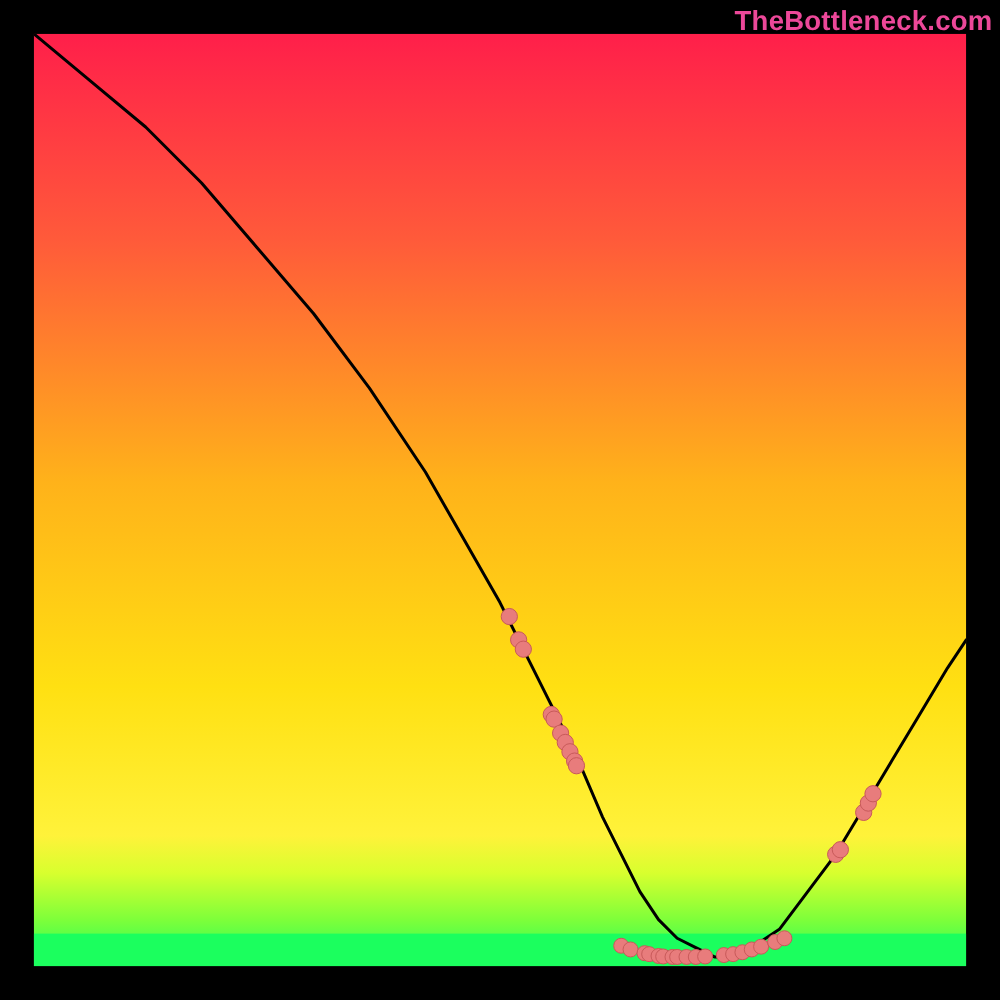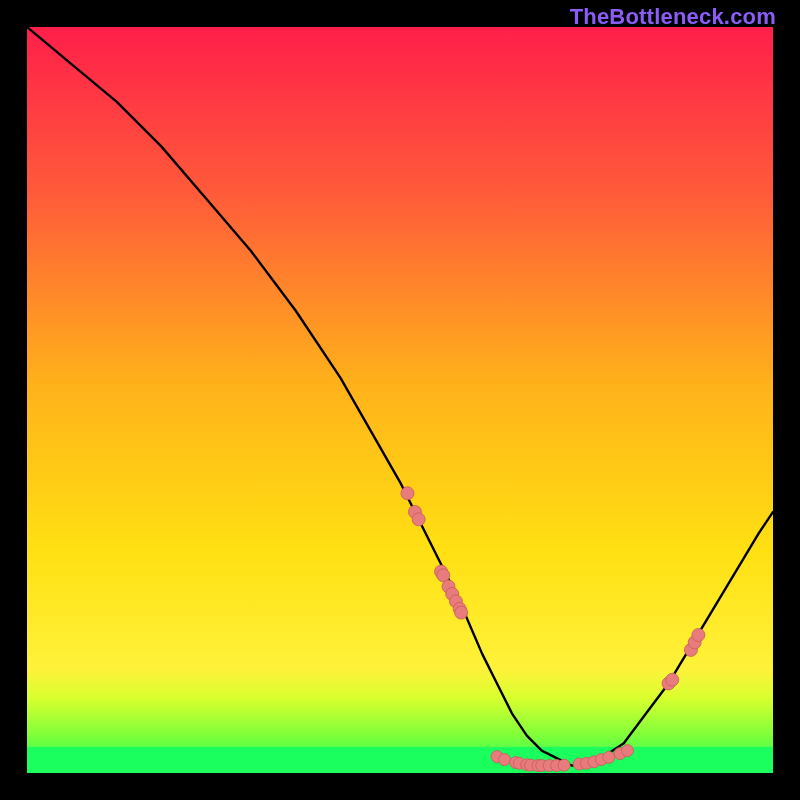--- a/index.html
+++ b/index.html
@@ -22,22 +22,22 @@
   .plot-area {
     position: absolute;
     left: 0;
     top: 0;
     width: 746px;
     height: 746px;
   }
   .watermark {
     position: absolute;
     top: 4px;
-    right: 24px;
-    color: #8b5cf6;
+    right: 6px;
+    color: #ec4899;
     font-size: 22px;
     font-weight: 600;
     letter-spacing: 0.2px;
     z-index: 10;
   }
   svg {
     display: block;
   }
 </style>
 </head>

